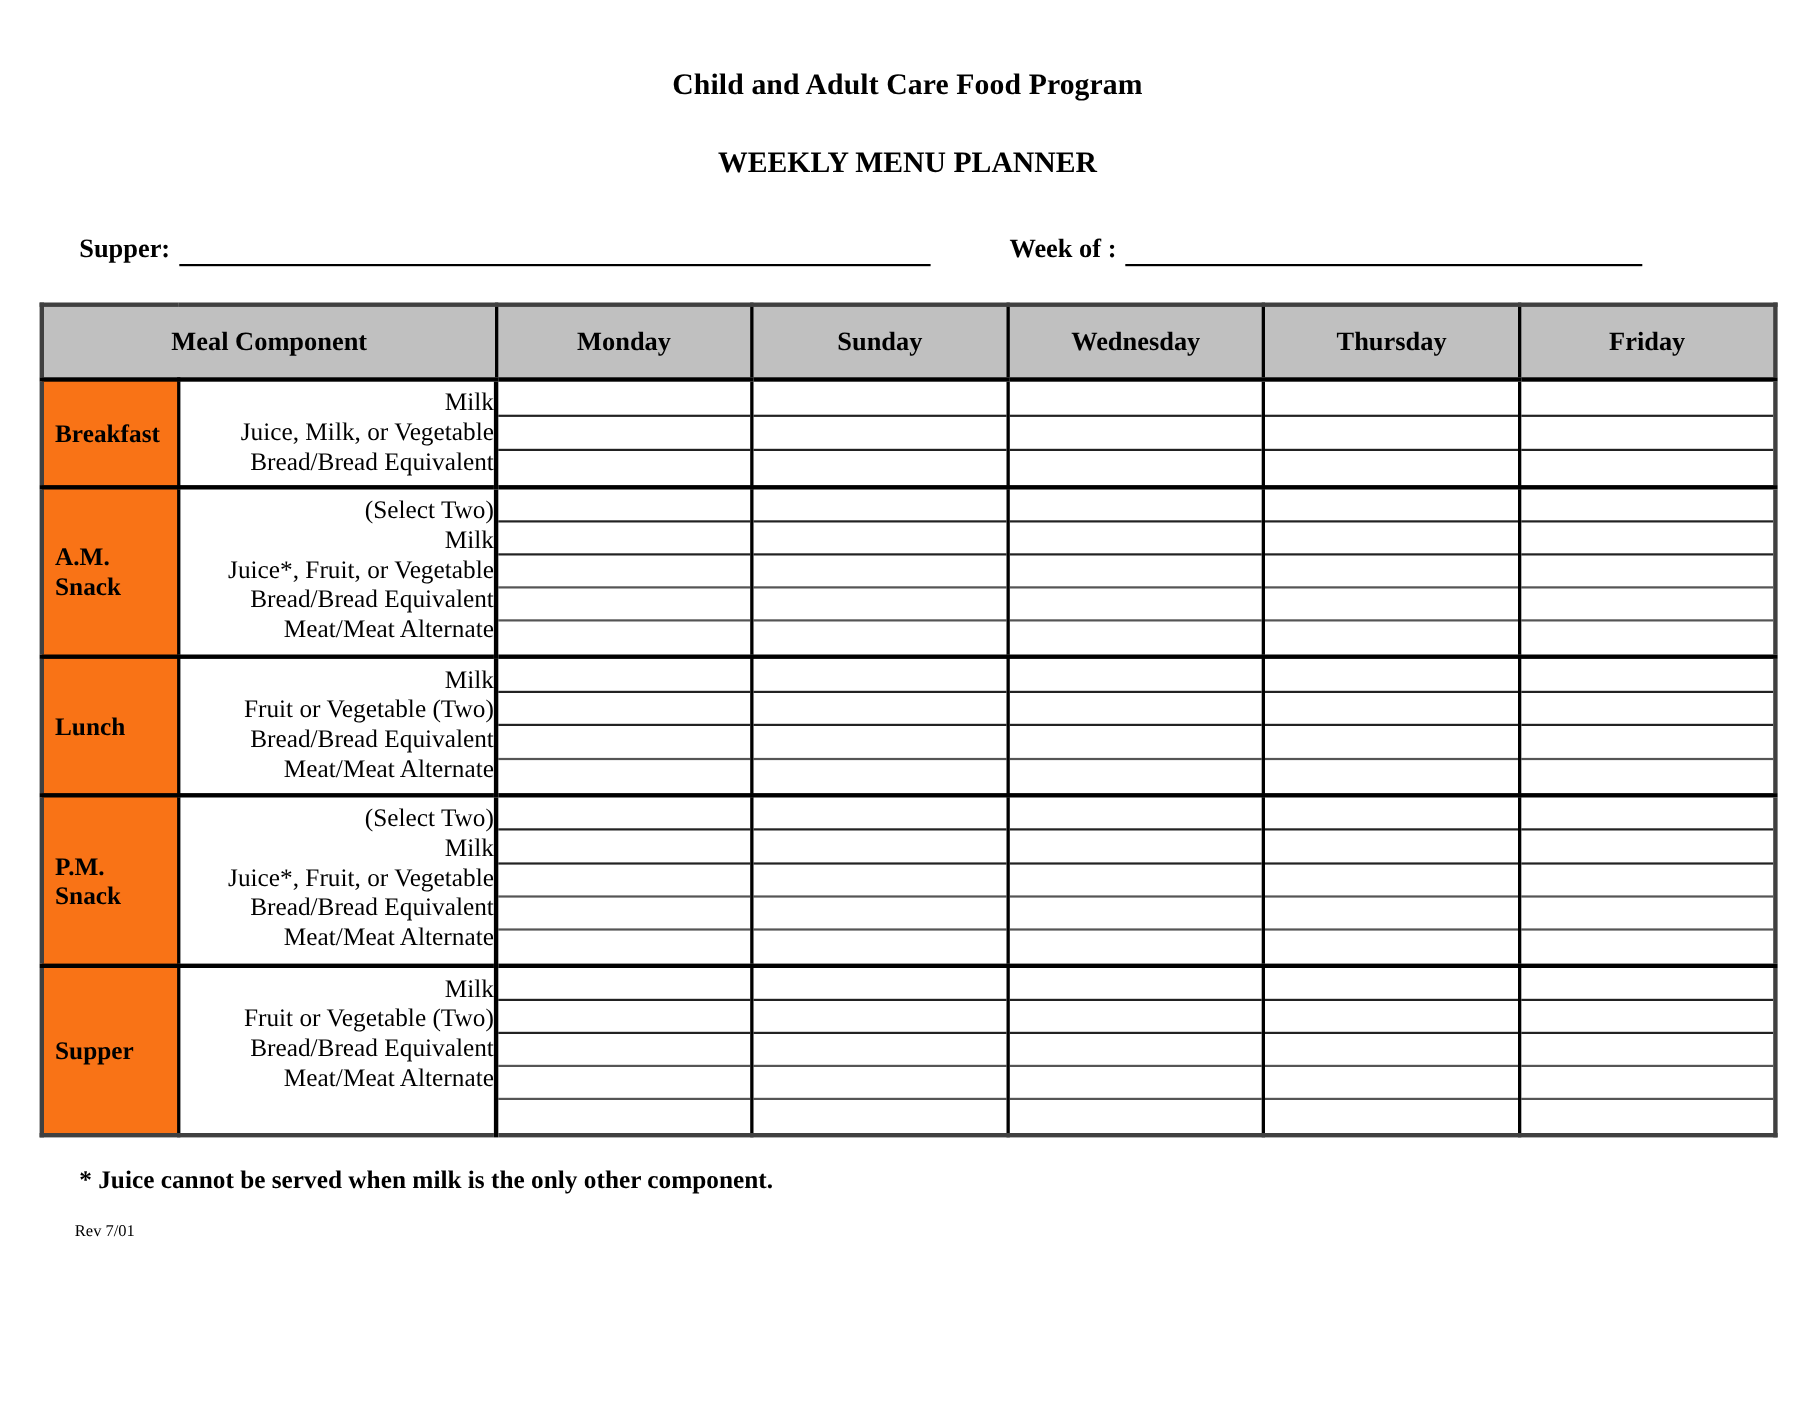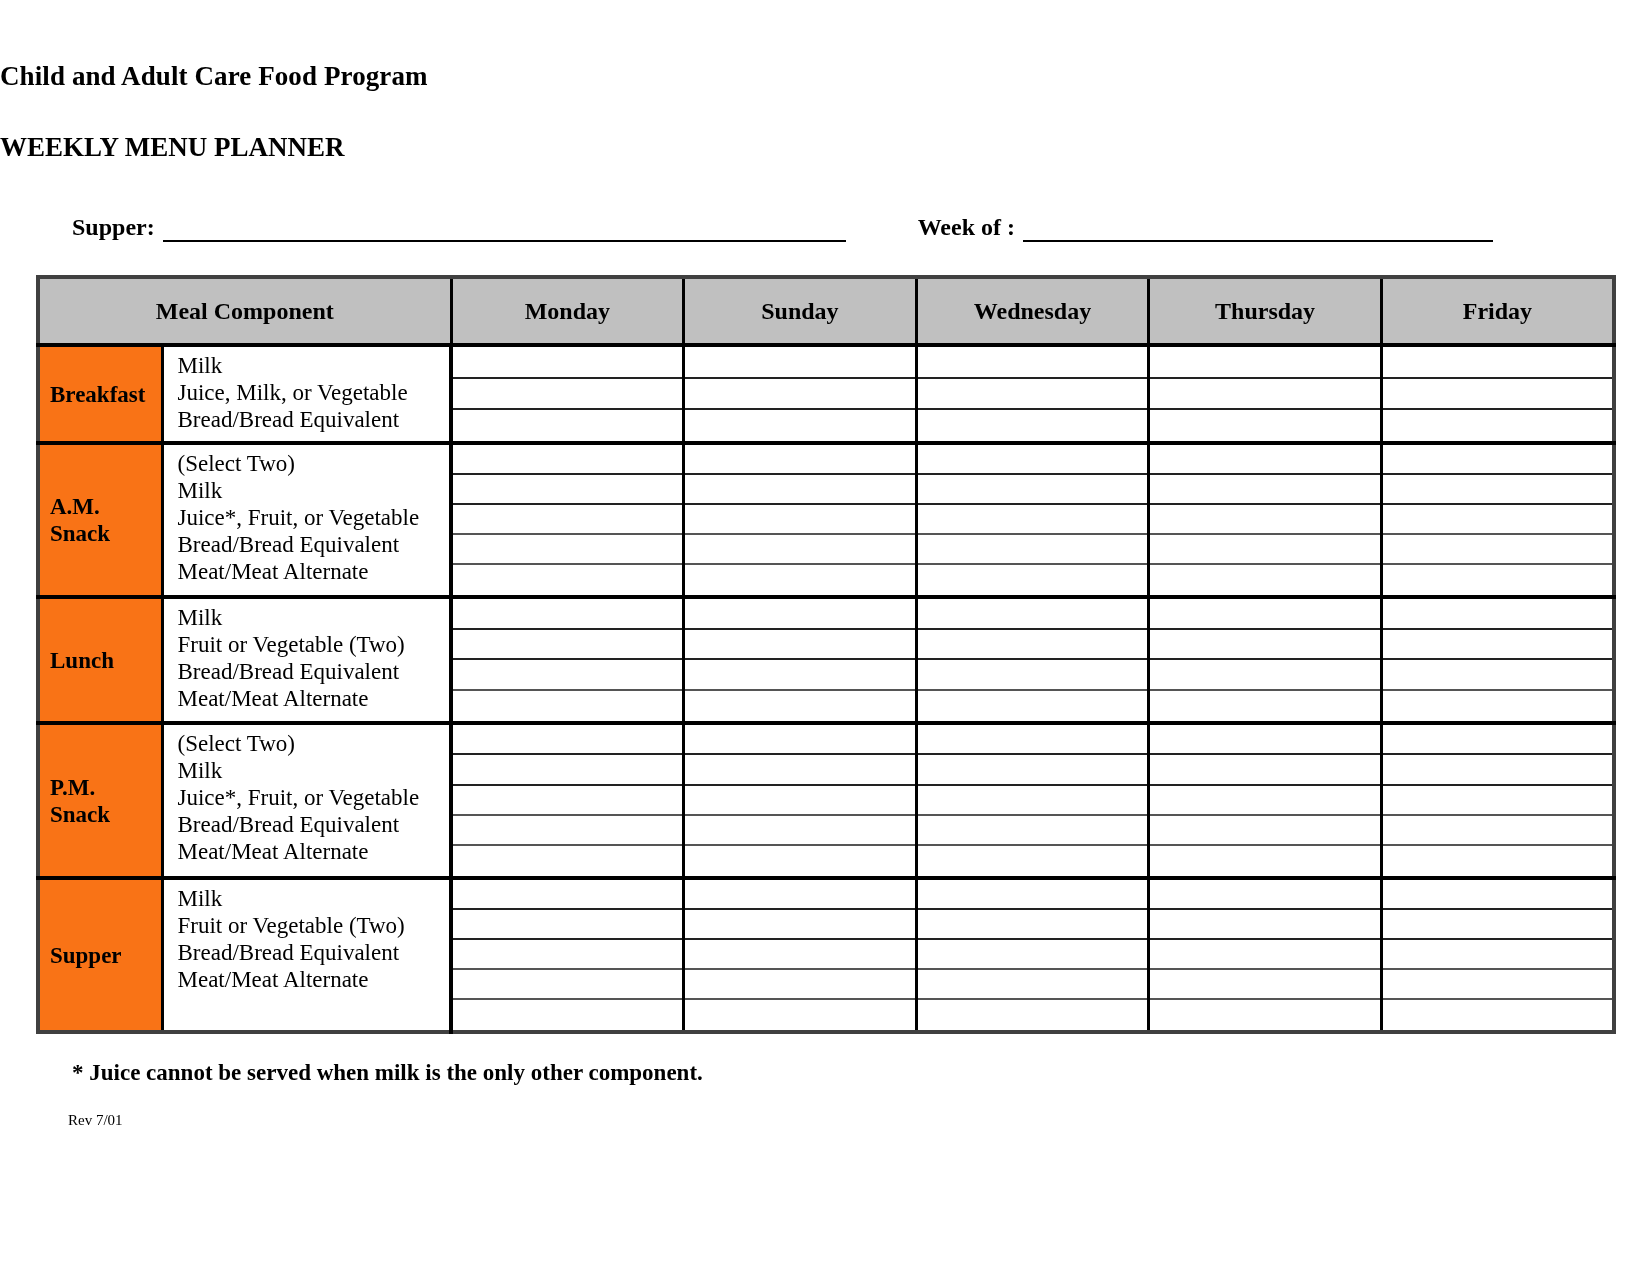--- a/index.html
+++ b/index.html
@@ -19,21 +19,21 @@
     position: relative;
     width: 1650px;
     height: 1275px;
     box-sizing: border-box;
     padding: 0;
   }
 
   
   .title-block {
     padding-top: 62px;
-    text-align: left;
+    text-align: center;
   }
   .title-main {
     font-size: 27px;
     font-weight: bold;
     letter-spacing: 0.1px;
     line-height: 1.1;
   }
   .title-sub {
     font-size: 27px;
     font-weight: bold;
@@ -113,20 +113,21 @@
     vertical-align: middle;
     padding: 0 0 0 10px;
     line-height: 1.18;
   }
   td.comp-list {
     border-right: 4px solid #000;
     vertical-align: top;
     padding: 5px 0 0 14px;
     font-size: 23px;
     line-height: 1.175;
+    text-align: right;
   }
   td.comp-list .ci { white-space: nowrap; }
 
   td.day-grid {
     padding: 0;
     border-right: 3px solid #000;
     vertical-align: top;
   }
   td.day-grid.lastcol { border-right: none; }
 

